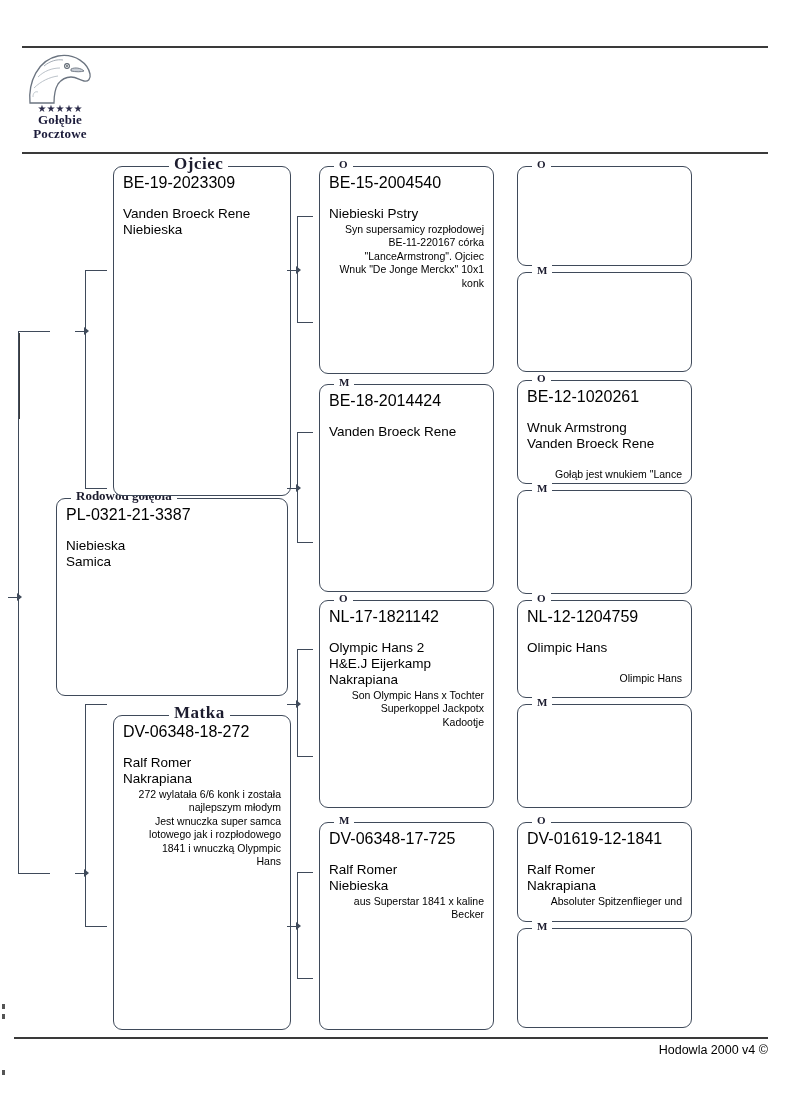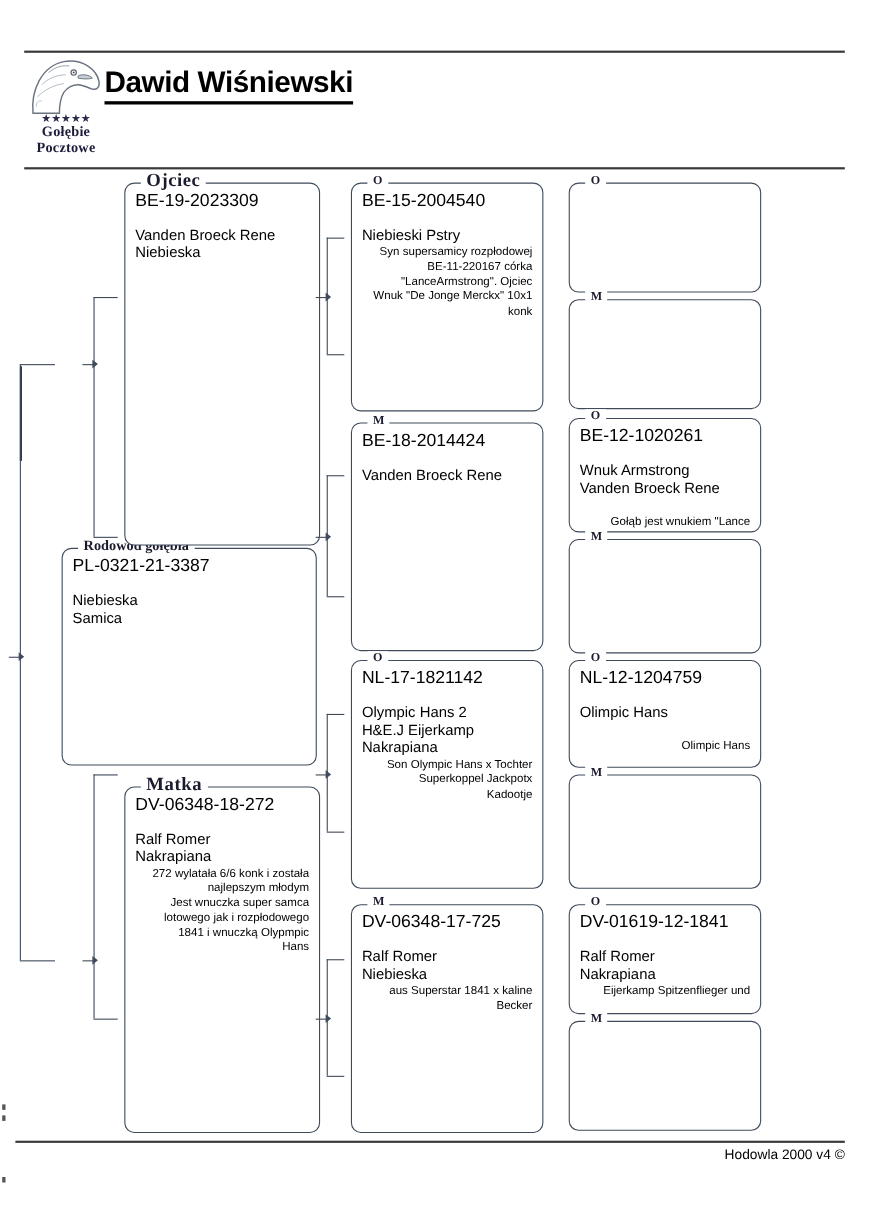--- a/index.html
+++ b/index.html
@@ -39,21 +39,21 @@
   .node{
     position:absolute;box-sizing:border-box;
     border:1.3px solid #3f4a5a;border-radius:9px;background:#fff;
   }
   .node .cap{
     position:absolute;top:-9px;left:14px;background:#fff;padding:0 5px;
     font-family:"Liberation Serif",serif;font-weight:bold;color:#1b1b2e;
     line-height:12px;white-space:nowrap;
   }
   .cap.small{font-size:11px;}
-  .cap.big{font-size:17px;letter-spacing:0.5px;}
+  .cap.big{font-size:17px;letter-spacing:0.5px;margin-left:41px;}
   .cap.mid{font-size:13px;}
   .node .body{padding:7px 9px 0 9px;}
   .ring{font-size:16px;line-height:17px;white-space:nowrap;}
   .gap{height:15px;}
   .nm{font-size:13.5px;line-height:16px;}
   .note{font-size:10.5px;line-height:12.4px;margin-top:1px;text-align:right;}
 
   
   .conn{position:absolute;border-color:#3f4a5a;border-style:solid;border-width:0;}
   .carrow{position:absolute;width:0;height:0;
@@ -89,21 +89,20 @@
         <path d="M14 25 C20 19 28 16 36 16" fill="none" stroke="#aab2bb" stroke-width="0.8"></path>
         <path d="M10 36 C17 29 26 25 34 24" fill="none" stroke="#aab2bb" stroke-width="0.8"></path>
         <path d="M9 45 C9 41 11 39 14 40" fill="none" stroke="#b4bcc4" stroke-width="0.8"></path>
       </svg>
     </span>
     <div class="stars">★★★★★</div>
     <div class="logo-t1">Gołębie</div>
     <div class="logo-t2">Pocztowe</div>
   </div>
 
-  <div class="breeder">Dawid Wiśniewski</div>
 </div>
 
 <div id="tree">
     <div class="node" style="left: 56px; top: 498px; width: 232px; height: 198px;">
       <div class="cap mid">Rodowód gołębia</div>
       <div class="body">
         <div class="ring">PL-0321-21-3387</div>
         <div class="gap"></div>
         <div class="nm">Niebieska</div>
         <div class="nm">Samica</div>
@@ -214,21 +213,21 @@
     <div class="node" style="left: 517px; top: 704px; width: 175px; height: 104px;">
       <div class="cap small">M</div>
     </div>
     <div class="node" style="left: 517px; top: 822px; width: 175px; height: 100px;">
       <div class="cap small">O</div>
       <div class="body">
         <div class="ring">DV-01619-12-1841</div>
         <div class="gap"></div>
         <div class="nm">Ralf Romer</div>
         <div class="nm">Nakrapiana</div>
-        <div class="note">Eijerkamp Spitzenflieger und</div>
+        <div class="note">Absoluter Spitzenflieger und</div>
       </div>
     </div>
     <div class="node" style="left: 517px; top: 928px; width: 175px; height: 100px;">
       <div class="cap small">M</div>
       <div class="body"></div>
     </div>
     <div class="conn" style="left: 18px; top: 331px; width: 1.4px; height: 541.5px; background: rgb(63, 74, 90);"></div>
     <div class="conn" style="left: 18px; top: 331px; width: 32px; height: 1.4px; background: rgb(63, 74, 90);"></div>
     <div class="conn" style="left: 18px; top: 872.5px; width: 32px; height: 1.4px; background: rgb(63, 74, 90);"></div>
     <div class="conn" style="left: 8px; top: 597px; width: 11px; height: 1.4px; background: rgb(63, 74, 90);"></div>

